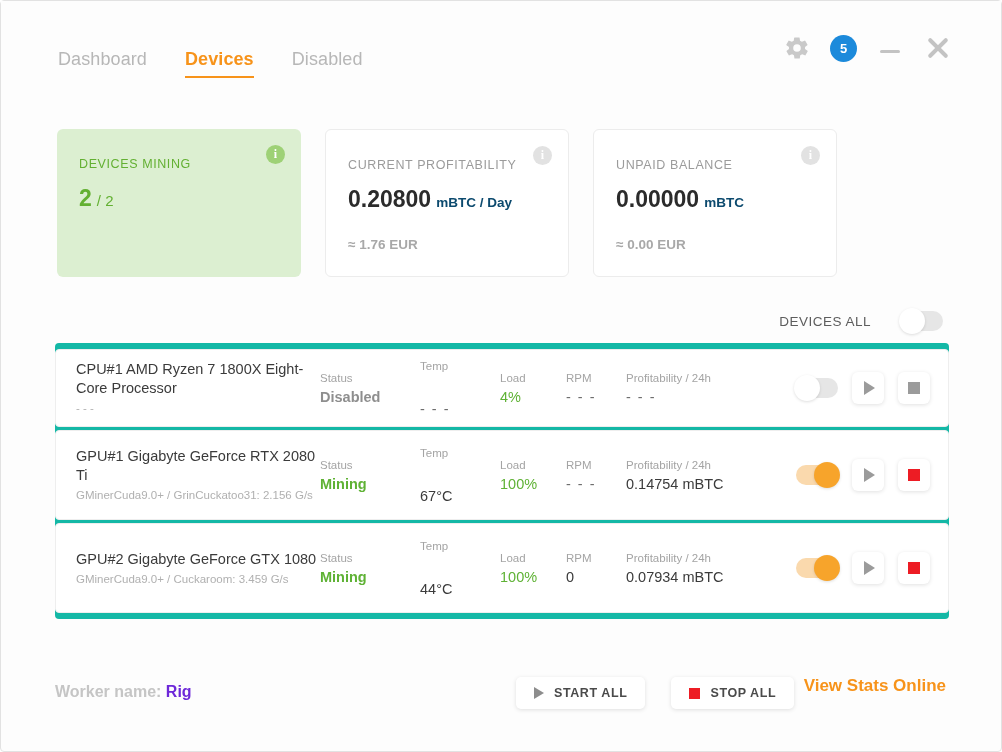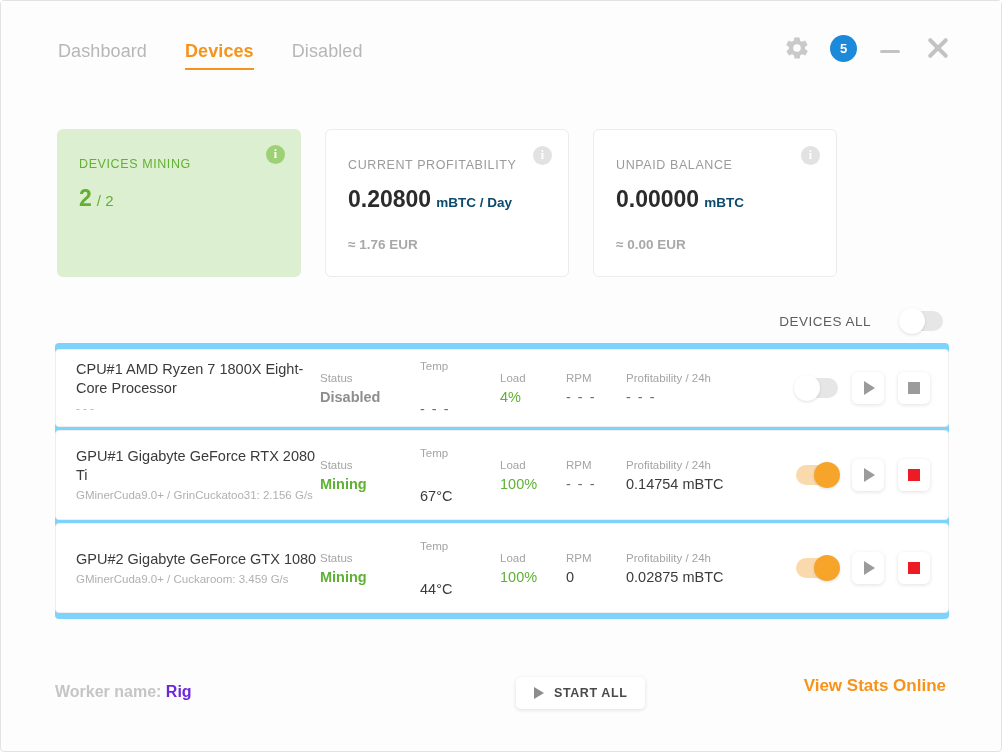--- a/index.html
+++ b/index.html
@@ -16,21 +16,21 @@
     border: 1px solid #e2e2e2;
     border-radius: 4px;
   }
 
   
   .topbar {
     position: absolute; top: 0; left: 0; right: 0; height: 100px;
     background: #fdfdfd;
   }
   .tabs {
-    position: absolute; left: 57px; top: 40px;
+    position: absolute; left: 57px; top: 48px;
     display: flex; align-items: flex-start; gap: 0px;
   }
   .tab {
     font-size: 18px;
     color: #b7b7b7;
     padding: 0 22px 8px 0;
     margin-right: 16px;
     letter-spacing: 0.1px;
     cursor: pointer;
     position: relative;
@@ -138,21 +138,21 @@
     width: 26px; height: 26px; border-radius: 50%;
     box-shadow: 0 1px 3px rgba(0,0,0,0.13);
   }
   .toggle.off .knob { left: -2px; background: #ffffff; }
   .toggle.on  .knob { left: 18px; background: #f7a42b; }
 
   
   .devlist {
     position: absolute; left: 54px; top: 342px;
     width: 894px;
-    background: #7dd3fc;
+    background: #14b8a6;
     border-radius: 4px;
     padding: 3px 0;
   }
   .devrow {
     background: #ffffff;
     border: 1px solid #eeeeee;
     border-radius: 4px;
     margin: 3px 0;
     height: 78px;
     position: relative;
@@ -402,21 +402,21 @@
       <div class="metric m-load">
         <div class="m-label">Load</div>
         <div class="m-value green-light">100%</div>
       </div>
       <div class="metric m-rpm">
         <div class="m-label">RPM</div>
         <div class="m-value">0</div>
       </div>
       <div class="metric m-profit">
         <div class="m-label">Profitability / 24h</div>
-        <div class="m-value">0.02875 mBTC</div>
+        <div class="m-value">0.07934 mBTC</div>
       </div>
       <div class="ctrls">
         <span class="toggle on">
           <span class="knob"></span>
         </span>
         <span class="ctrlbtn">
           <span class="play-tri"></span>
         </span>
         <span class="ctrlbtn">
           <span class="stop-sq red"></span>
@@ -429,19 +429,23 @@
   <div class="footer">
     <div class="worker">
       <span>Worker name:</span>
       <span class="wval">Rig</span>
     </div>
     <div class="footer-btns">
       <div class="fbtn">
         <span class="play-tri"></span>
         <span>START ALL</span>
       </div>
+      <div class="fbtn">
+        <span class="stop-sq red"></span>
+        <span>STOP ALL</span>
+      </div>
     </div>
     <div class="viewstats">
       <span>View Stats Online</span>
     </div>
   </div>
 
 </div>
 
 </body></html>

